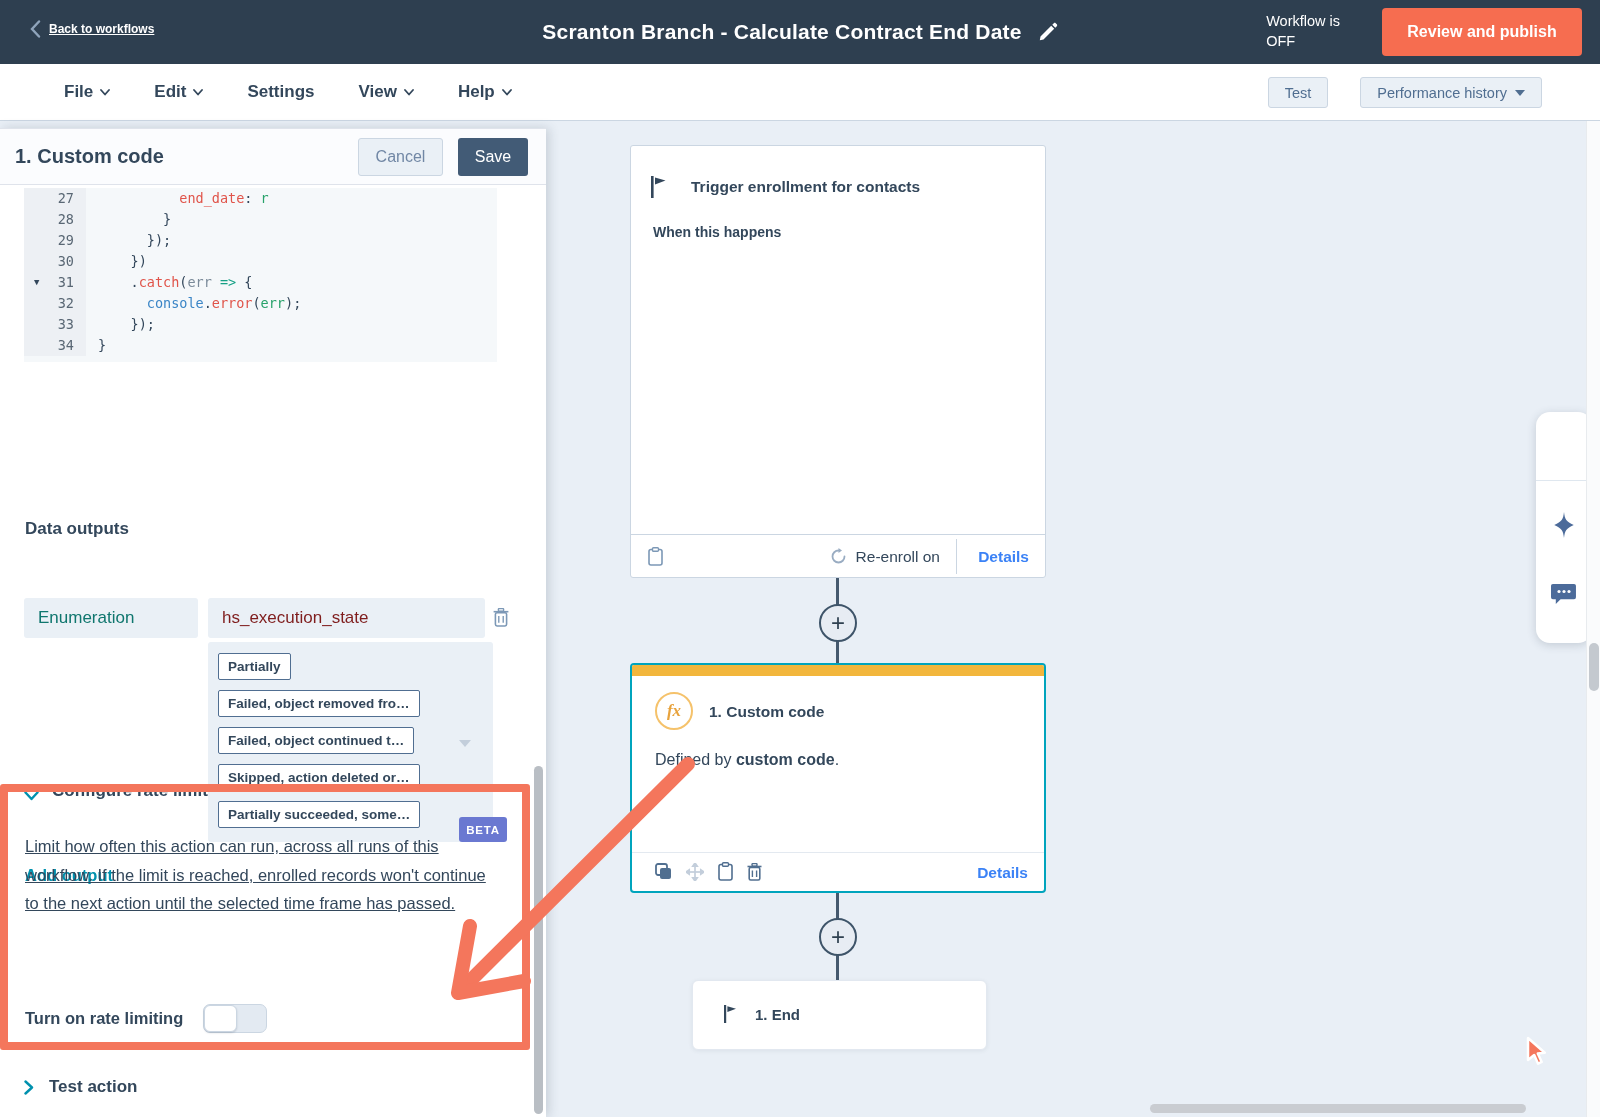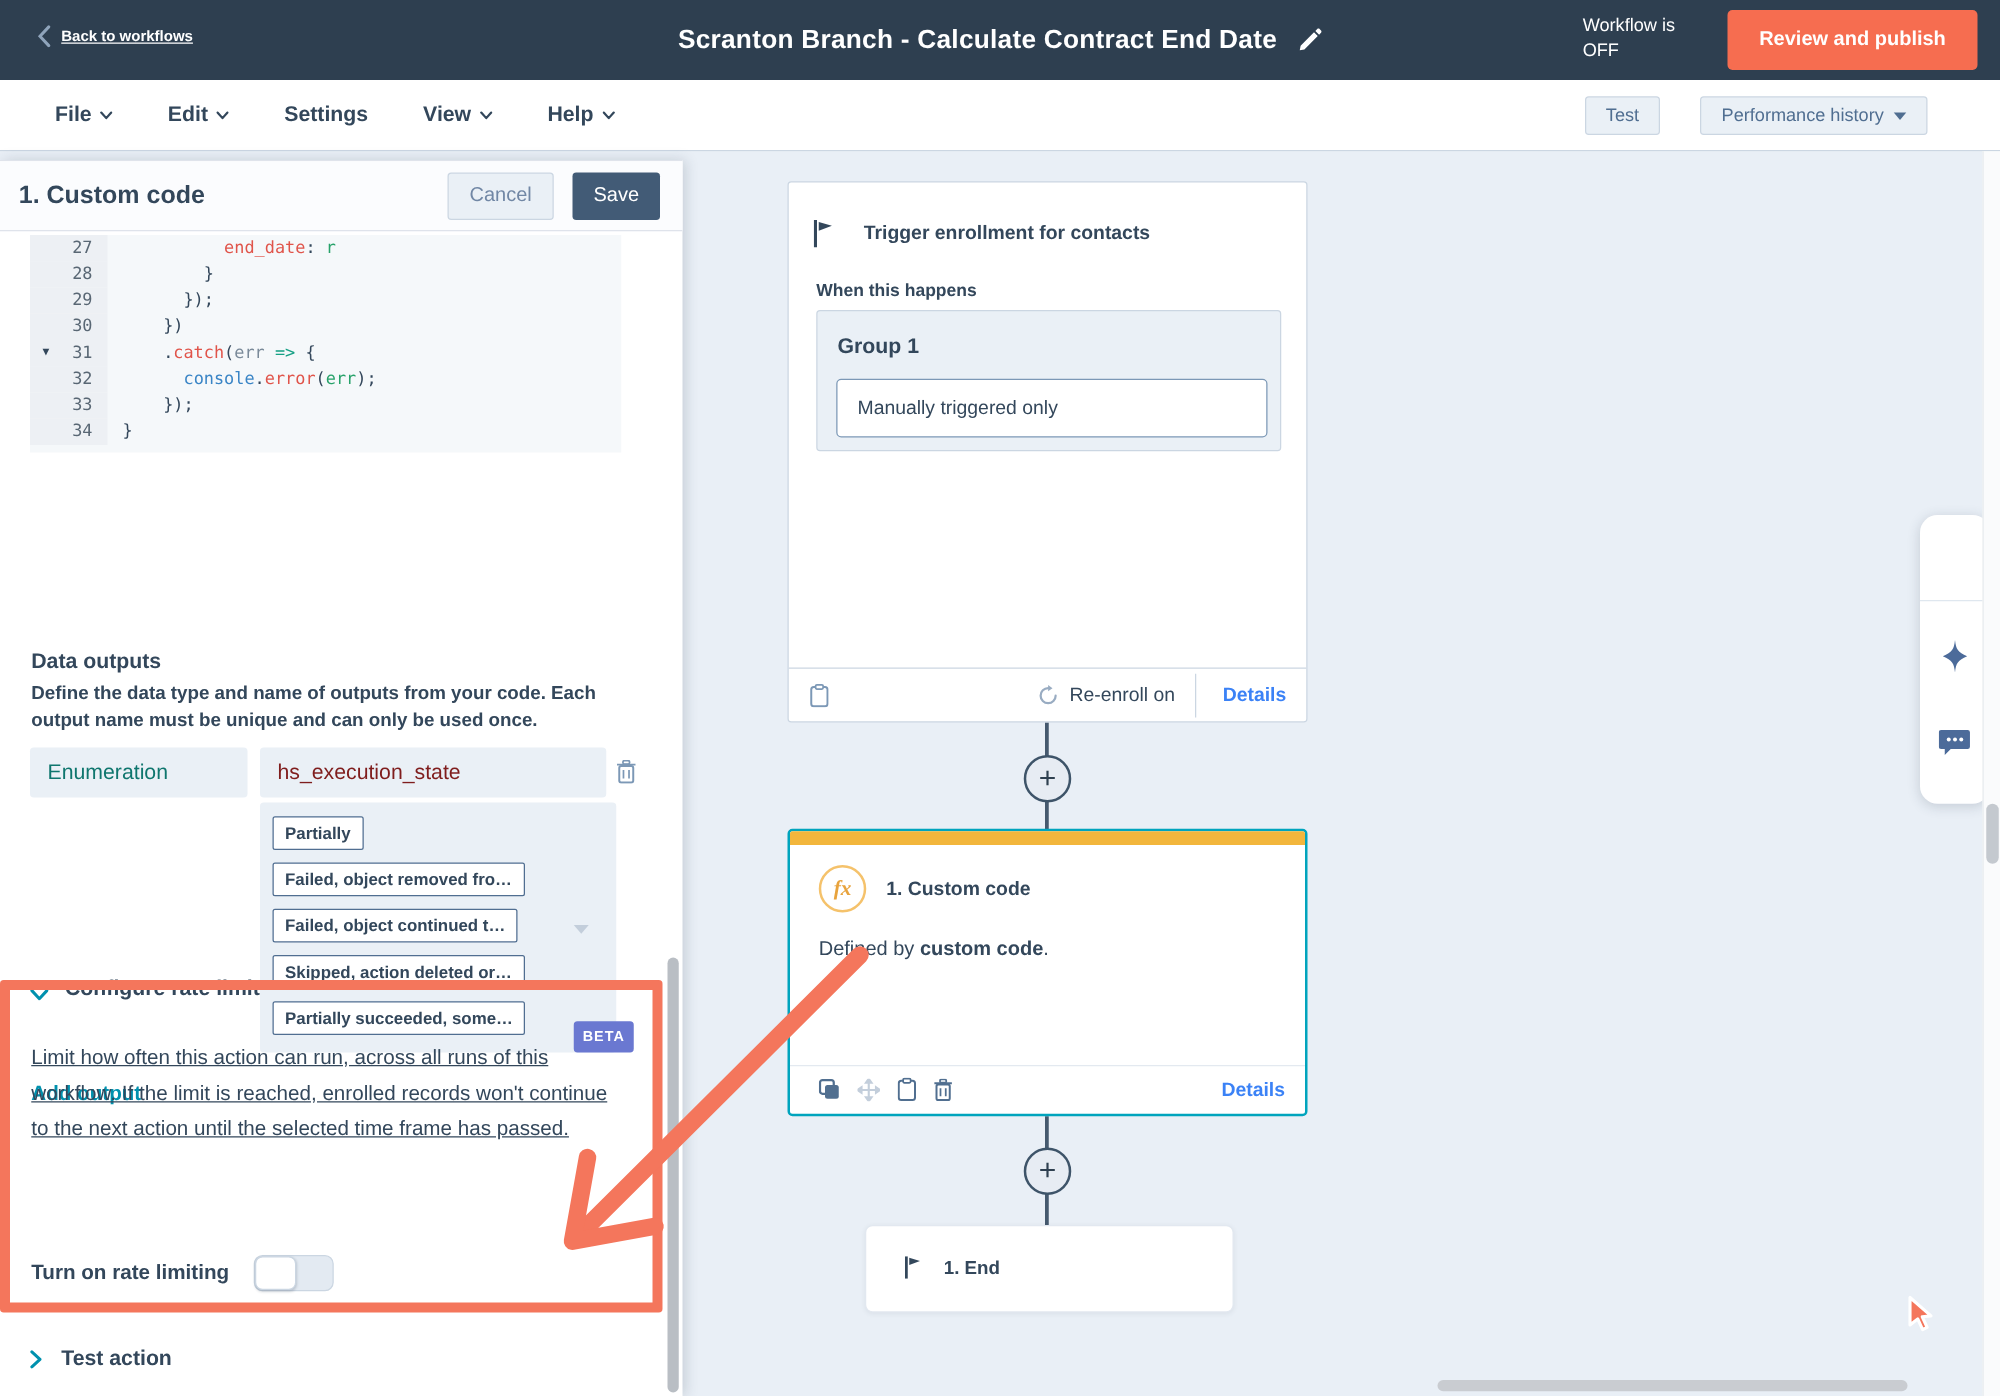--- a/index.html
+++ b/index.html
@@ -11,21 +11,21 @@
   .topbar { position:absolute; left:0; top:0; width:1600px; height:64px; background:#2e3f50; display:flex; align-items:center; z-index:10; }
   .back-link { position:absolute; left:30px; top:20px; display:flex; align-items:center; gap:8px; color:#fff; font-weight:bold; font-size:12px; cursor:pointer; }
   .back-link .lbl { text-decoration:underline; }
   .title-wrap { position:absolute; left:0; right:0; top:0; height:64px; display:flex; align-items:center; justify-content:center; gap:16px; }
   .wf-title { color:#fff; font-size:21px; font-weight:bold; letter-spacing:.2px; }
   .status-block { position:absolute; right:260px; top:11px; color:#fff; font-size:14.5px; line-height:20px; }
   .btn-publish { position:absolute; right:18px; top:8px; width:200px; height:48px; background:#f66d50; color:#fff; font-weight:bold; font-size:16px; border:none; border-radius:4px; cursor:pointer; font-family:inherit; }
 
   
   .menubar { position:absolute; left:0; top:64px; width:1600px; height:57px; background:#fff; border-bottom:1px solid #cbd6e2; display:flex; align-items:center; z-index:9; }
-  .menu-items { display:flex; align-items:center; gap:44px; padding-left:44px; }
+  .menu-items { display:flex; align-items:center; gap:44px; padding-left:64px; }
   .menu-item { display:flex; align-items:center; gap:7px; font-size:17px; font-weight:bold; color:#33475b; cursor:pointer; }
   .mcaret { width:10px; height:7px; }
   .menubar-right { position:absolute; right:58px; top:13px; display:flex; gap:32px; }
   .btn-light { height:31px; background:#eaf0f6; border:1px solid #cbd6e2; border-radius:3px; color:#506e91; font-size:14.5px; font-family:inherit; padding:0 16px; cursor:pointer; display:flex; align-items:center; gap:8px; }
   .tri-down { width:0; height:0; border-left:5px solid transparent; border-right:5px solid transparent; border-top:6px solid #506e91; }
 
   
   .panel { position:absolute; left:0; top:128px; width:546px; height:989px; background:#fff; box-shadow:3px 0 10px rgba(45,62,80,.18); border-top:1px solid #dfe3eb; z-index:20; }
   .panel-header { position:absolute; left:0; top:0; width:100%; height:56px; background:#fbfcfe; border-bottom:1px solid #dfe3eb; display:flex; align-items:center; }
   .panel-title { font-size:20px; font-weight:bold; padding-left:15px; }
@@ -187,24 +187,20 @@
 
   <div class="card trigger-card">
     <div class="tc-head">
       <svg width="16" height="22" viewBox="0 0 16 22">
           <rect x="0" y="0" width="2.6" height="22" fill="#33475b"></rect>
           <path d="M4 1.5 L14.5 4.5 L4 8.5 Z" fill="#33475b"></path>
         </svg>
       <span class="tc-title">Trigger enrollment for contacts</span>
     </div>
     <div class="tc-sub">When this happens</div>
-    <div class="group-box">
-      <div class="group-label">Group 1</div>
-      <div class="cond-box">Manually triggered only</div>
-    </div>
     <div class="card-footer">
       <span style="margin-left:17px;display:flex;">
         <svg width="15" height="19" viewBox="0 0 15 19">
             <rect x="1" y="2.5" width="13" height="15.5" rx="2" fill="none" stroke="#7c98b6" stroke-width="1.6"></rect>
             <rect x="4.5" y="0.8" width="6" height="3.4" rx="1" fill="#fff" stroke="#7c98b6" stroke-width="1.4"></rect>
           </svg>
       </span>
       <div class="reenroll">
         <svg width="17" height="17" viewBox="0 0 17 17">
             <path d="M14.5 8.5 A6 6 0 1 1 8.5 2.5" fill="none" stroke="#99acc2" stroke-width="1.8" stroke-linecap="round"></path>
@@ -348,21 +344,20 @@
           <div class="gutter">33</div>
           <div class="code-text"><span class="c-d">    });</span></div>
         </div>
         <div class="code-line">
           <div class="gutter">34</div>
           <div class="code-text"><span class="c-d">}</span></div>
         </div>
       </div>
 
     <div class="do-heading">Data outputs</div>
-    <div class="do-desc">Define the data type and name of outputs from your code. Each output name must be unique and can only be used once.</div>
     <div class="field field-type">Enumeration</div>
     <div class="field field-name">hs_execution_state</div>
     <span class="trash-btn">
       <svg width="16" height="19" viewBox="0 0 15 18">
           <rect x="2.2" y="4.5" width="10.6" height="12.5" rx="1.5" fill="none" stroke="#7c98b6" stroke-width="1.5"></rect>
           <line x1="0.5" y1="3.5" x2="14.5" y2="3.5" stroke="#7c98b6" stroke-width="1.5"></line>
           <rect x="5" y="0.5" width="5" height="2.6" rx="1" fill="none" stroke="#7c98b6" stroke-width="1.3"></rect>
           <line x1="5.4" y1="7.5" x2="5.4" y2="14" stroke="#7c98b6" stroke-width="1.3"></line>
           <line x1="9.6" y1="7.5" x2="9.6" y2="14" stroke="#7c98b6" stroke-width="1.3"></line>
         </svg>

